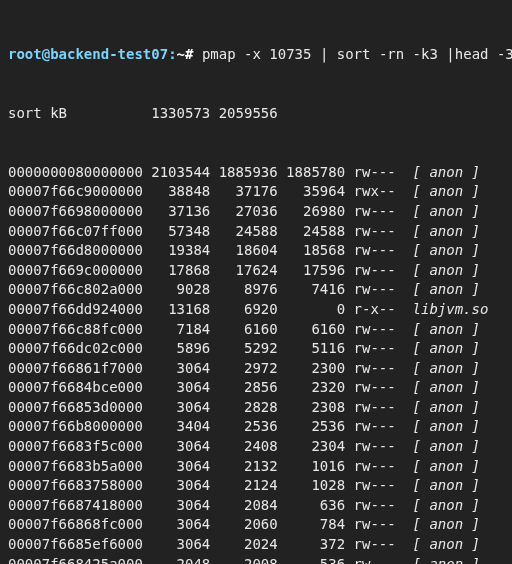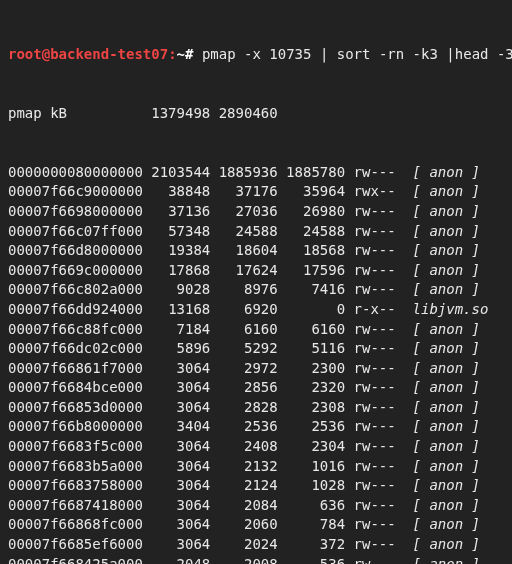--- a/index.html
+++ b/index.html
@@ -16,21 +16,21 @@
   }
   .term {
     padding: 6px 8px;
     white-space: pre;
   }
   .prompt-line {
     display: flex;
     white-space: pre;
   }
   .prompt {
-    color: #ef4444;
+    color: #7dd3fc;
     font-weight: bold;
   }
   .tilde {
     color: #ffffff;
     font-weight: bold;
   }
   .hash {
     color: #ffffff;
     font-weight: bold;
   }
@@ -46,15 +46,15 @@
   .c-dirt { width: 8ch; text-align: right; }
   .c-mode { width: 6ch; padding-left: 1ch; }
   .c-map  { padding-left: 1ch; font-style: italic; }
   .total-row .c-addr { }
 </style>
 </head>
 <body>
 
 <div class="term">
   <div class="prompt-line"><span class="prompt">root@backend-test07</span><span class="prompt">:</span><span class="tilde">~</span><span class="hash">#</span><span> </span><span class="cmd">pmap -x 10735 | sort -rn -k3 |head -30</span></div>
-  <div class="row total-row"><span class="c-addr">pmap kB</span><span class="c-rss">1379498</span><span class="c-dirt">2890460</span></div>
+  <div class="row total-row"><span class="c-addr">sort kB</span><span class="c-rss">1330573</span><span class="c-dirt">2059556</span></div>
   <div id="rows"><div class="row"><span class="c-addr">0000000080000000</span><span class="c-kb">2103544</span><span class="c-rss">1885936</span><span class="c-dirt">1885780</span><span class="c-mode">rw---</span><span class="c-map">[ anon ]</span></div><div class="row"><span class="c-addr">00007f66c9000000</span><span class="c-kb">38848</span><span class="c-rss">37176</span><span class="c-dirt">35964</span><span class="c-mode">rwx--</span><span class="c-map">[ anon ]</span></div><div class="row"><span class="c-addr">00007f6698000000</span><span class="c-kb">37136</span><span class="c-rss">27036</span><span class="c-dirt">26980</span><span class="c-mode">rw---</span><span class="c-map">[ anon ]</span></div><div class="row"><span class="c-addr">00007f66c07ff000</span><span class="c-kb">57348</span><span class="c-rss">24588</span><span class="c-dirt">24588</span><span class="c-mode">rw---</span><span class="c-map">[ anon ]</span></div><div class="row"><span class="c-addr">00007f66d8000000</span><span class="c-kb">19384</span><span class="c-rss">18604</span><span class="c-dirt">18568</span><span class="c-mode">rw---</span><span class="c-map">[ anon ]</span></div><div class="row"><span class="c-addr">00007f669c000000</span><span class="c-kb">17868</span><span class="c-rss">17624</span><span class="c-dirt">17596</span><span class="c-mode">rw---</span><span class="c-map">[ anon ]</span></div><div class="row"><span class="c-addr">00007f66c802a000</span><span class="c-kb">9028</span><span class="c-rss">8976</span><span class="c-dirt">7416</span><span class="c-mode">rw---</span><span class="c-map">[ anon ]</span></div><div class="row"><span class="c-addr">00007f66dd924000</span><span class="c-kb">13168</span><span class="c-rss">6920</span><span class="c-dirt">0</span><span class="c-mode">r-x--</span><span class="c-map">libjvm.so</span></div><div class="row"><span class="c-addr">00007f66c88fc000</span><span class="c-kb">7184</span><span class="c-rss">6160</span><span class="c-dirt">6160</span><span class="c-mode">rw---</span><span class="c-map">[ anon ]</span></div><div class="row"><span class="c-addr">00007f66dc02c000</span><span class="c-kb">5896</span><span class="c-rss">5292</span><span class="c-dirt">5116</span><span class="c-mode">rw---</span><span class="c-map">[ anon ]</span></div><div class="row"><span class="c-addr">00007f66861f7000</span><span class="c-kb">3064</span><span class="c-rss">2972</span><span class="c-dirt">2300</span><span class="c-mode">rw---</span><span class="c-map">[ anon ]</span></div><div class="row"><span class="c-addr">00007f6684bce000</span><span class="c-kb">3064</span><span class="c-rss">2856</span><span class="c-dirt">2320</span><span class="c-mode">rw---</span><span class="c-map">[ anon ]</span></div><div class="row"><span class="c-addr">00007f66853d0000</span><span class="c-kb">3064</span><span class="c-rss">2828</span><span class="c-dirt">2308</span><span class="c-mode">rw---</span><span class="c-map">[ anon ]</span></div><div class="row"><span class="c-addr">00007f66b8000000</span><span class="c-kb">3404</span><span class="c-rss">2536</span><span class="c-dirt">2536</span><span class="c-mode">rw---</span><span class="c-map">[ anon ]</span></div><div class="row"><span class="c-addr">00007f6683f5c000</span><span class="c-kb">3064</span><span class="c-rss">2408</span><span class="c-dirt">2304</span><span class="c-mode">rw---</span><span class="c-map">[ anon ]</span></div><div class="row"><span class="c-addr">00007f6683b5a000</span><span class="c-kb">3064</span><span class="c-rss">2132</span><span class="c-dirt">1016</span><span class="c-mode">rw---</span><span class="c-map">[ anon ]</span></div><div class="row"><span class="c-addr">00007f6683758000</span><span class="c-kb">3064</span><span class="c-rss">2124</span><span class="c-dirt">1028</span><span class="c-mode">rw---</span><span class="c-map">[ anon ]</span></div><div class="row"><span class="c-addr">00007f6687418000</span><span class="c-kb">3064</span><span class="c-rss">2084</span><span class="c-dirt">636</span><span class="c-mode">rw---</span><span class="c-map">[ anon ]</span></div><div class="row"><span class="c-addr">00007f66868fc000</span><span class="c-kb">3064</span><span class="c-rss">2060</span><span class="c-dirt">784</span><span class="c-mode">rw---</span><span class="c-map">[ anon ]</span></div><div class="row"><span class="c-addr">00007f6685ef6000</span><span class="c-kb">3064</span><span class="c-rss">2024</span><span class="c-dirt">372</span><span class="c-mode">rw---</span><span class="c-map">[ anon ]</span></div><div class="row"><span class="c-addr">00007f668425a000</span><span class="c-kb">2048</span><span class="c-rss">2008</span><span class="c-dirt">536</span><span class="c-mode">rw---</span><span class="c-map">[ anon ]</span></div></div>
 </div>
 
 </body></html>

